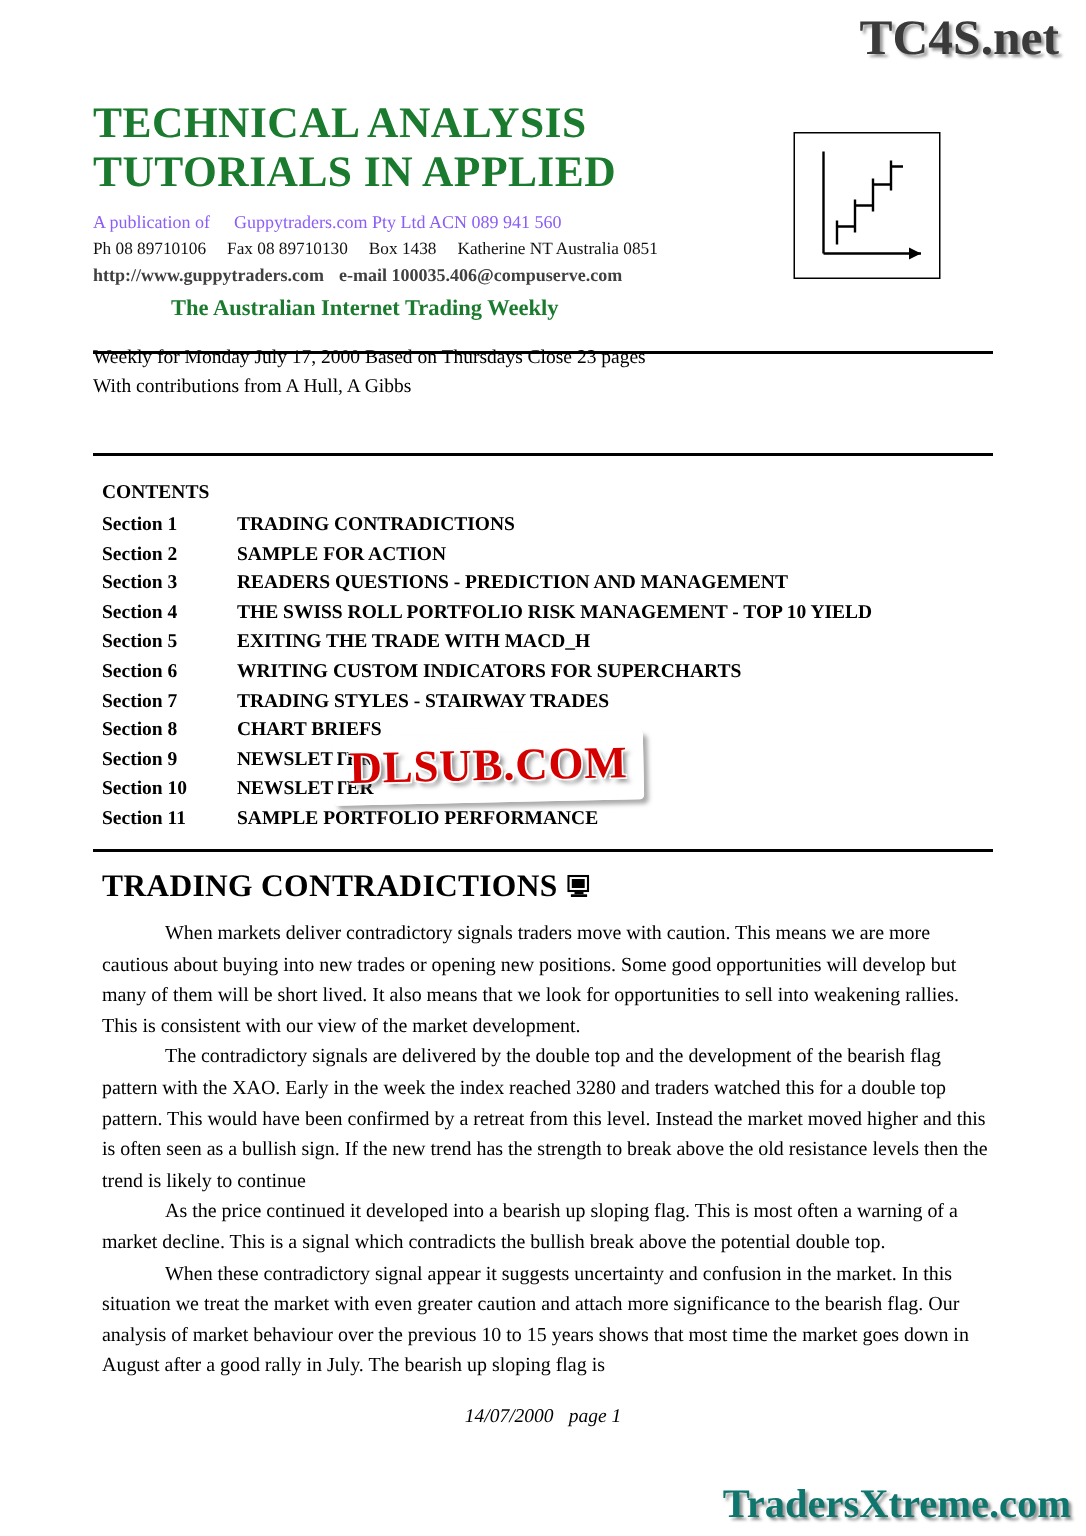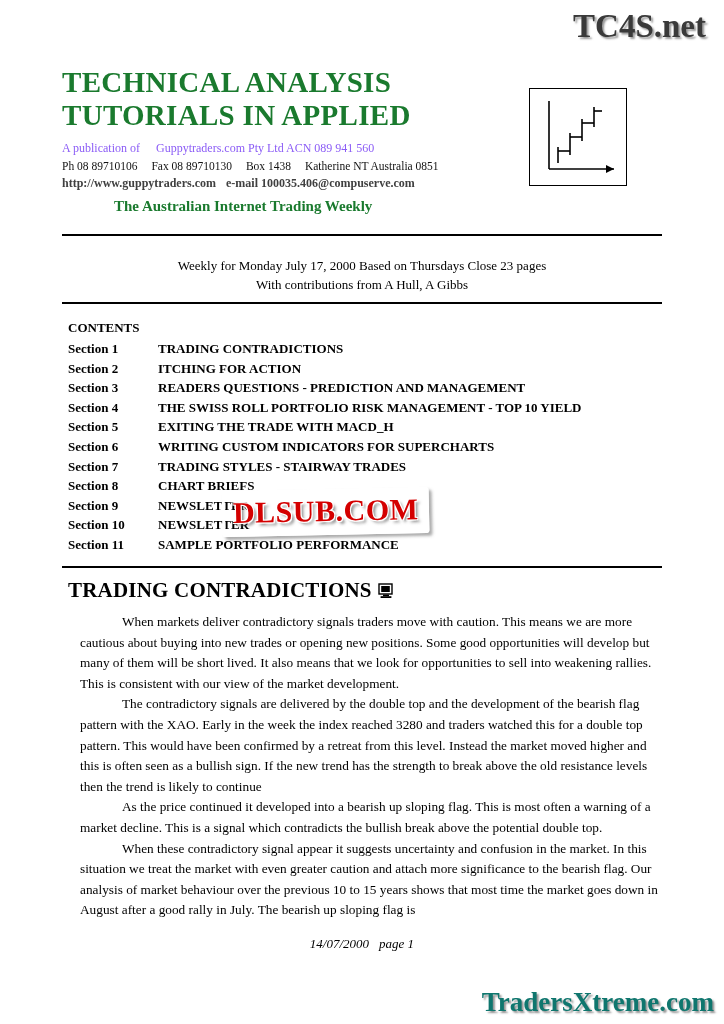--- a/index.html
+++ b/index.html
@@ -136,23 +136,22 @@
     position: absolute;
     left: 62px;
     width: 600px;
     border-top: 2px solid #000000;
   }
 
   
   .weekly {
     position: absolute;
     left: 62px;
-    top: 256px;
-    width: 600px;
-    text-align: center;
+    top: 228px;
+    width: 600px;
     font-size: 13px;
     line-height: 19px;
   }
 
   
   .contents {
     position: absolute;
     left: 68px;
     top: 320px;
     width: 600px;
@@ -190,21 +189,21 @@
   .body-text {
     position: absolute;
     left: 68px;
     top: 612px;
     width: 592px;
     font-size: 13.3px;
     line-height: 20.6px;
     text-align: left;
   }
   .body-text p {
-    margin: 0 0 0 12px;
+    margin: 0 0 0 0;
     text-indent: 42px;
   }
   .footer {
     position: absolute;
     left: 62px;
     top: 936px;
     width: 600px;
     text-align: center;
     font-size: 13px;
     font-style: italic;
@@ -268,21 +267,21 @@
 
   <div class="hr" style="top:302px;"></div>
 
   <div class="contents">
     <div class="contents-head">CONTENTS</div>
 
     <div class="crow">
       <span class="sec">Section 1</span><span>TRADING CONTRADICTIONS</span>
     </div>
     <div class="crow">
-      <span class="sec">Section 2</span><span>ITCHING FOR ACTION</span>
+      <span class="sec">Section 2</span><span>SAMPLE FOR ACTION</span>
     </div>
     <div class="crow">
       <span class="sec">Section 3</span><span>READERS QUESTIONS - PREDICTION AND MANAGEMENT</span>
     </div>
     <div class="crow">
       <span class="sec">Section 4</span><span>THE SWISS ROLL PORTFOLIO RISK MANAGEMENT - TOP 10 YIELD</span>
     </div>
     <div class="crow">
       <span class="sec">Section 5</span><span>EXITING THE TRADE WITH MACD_H</span>
     </div>

